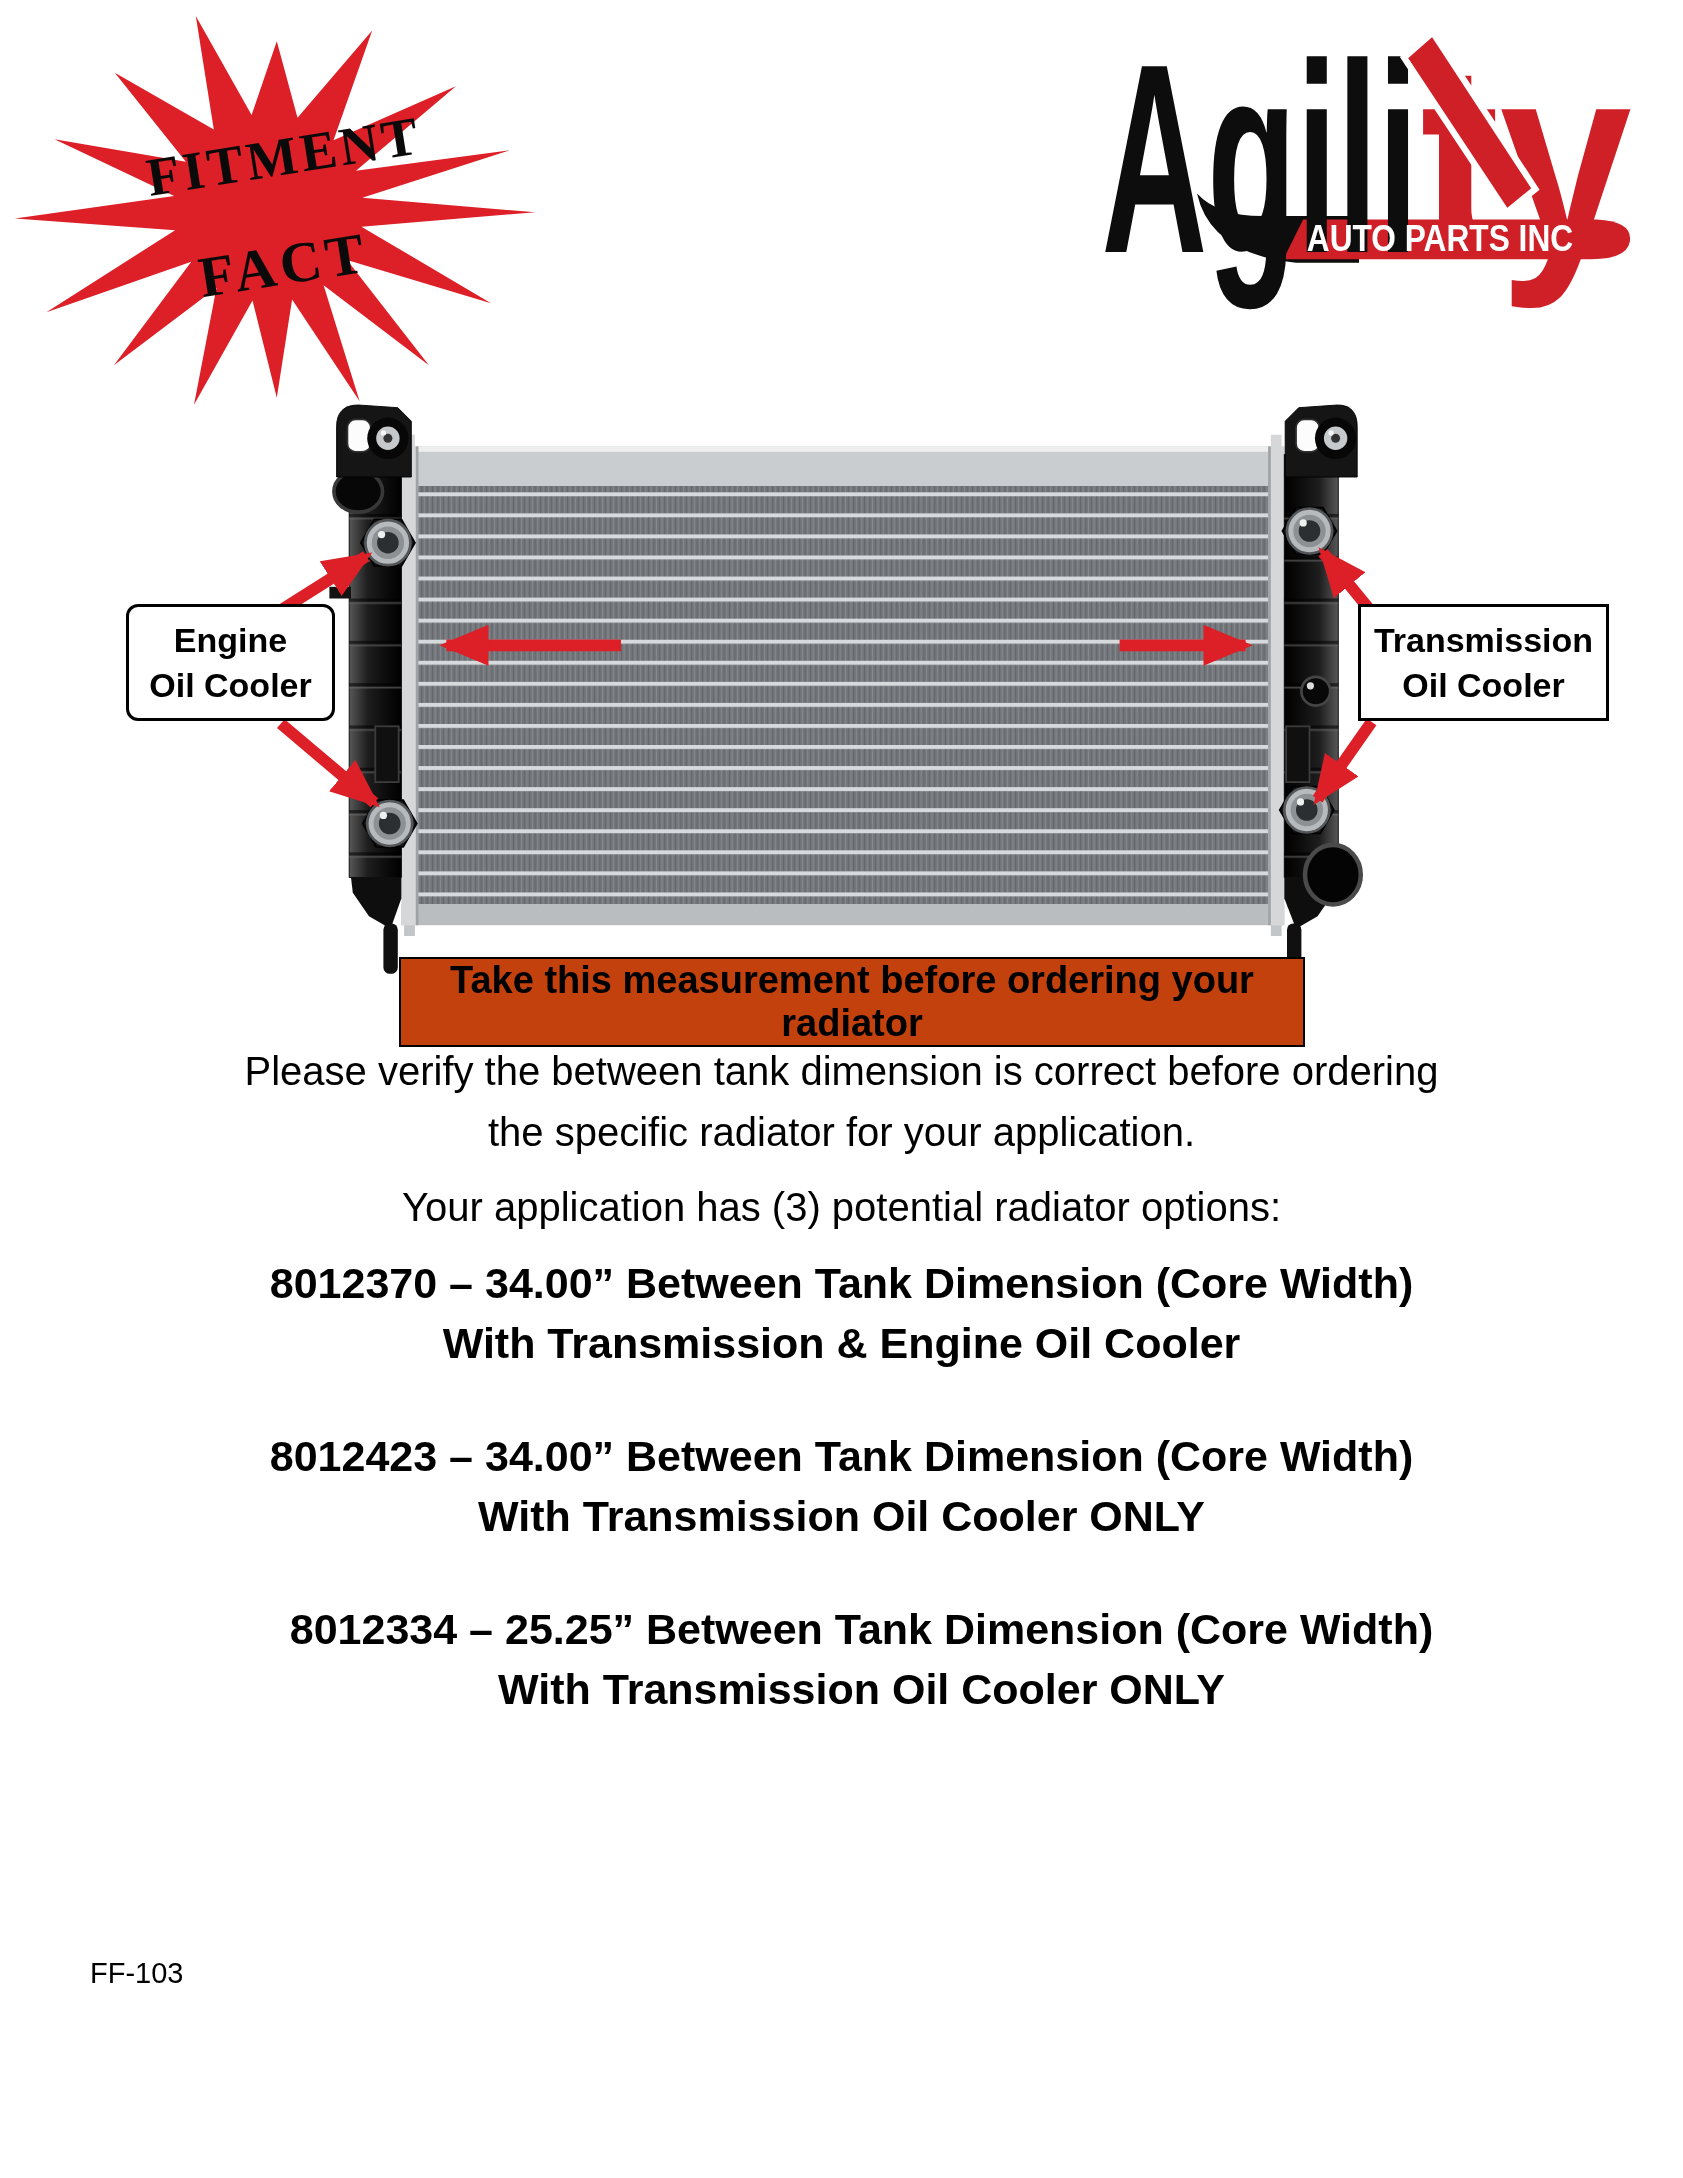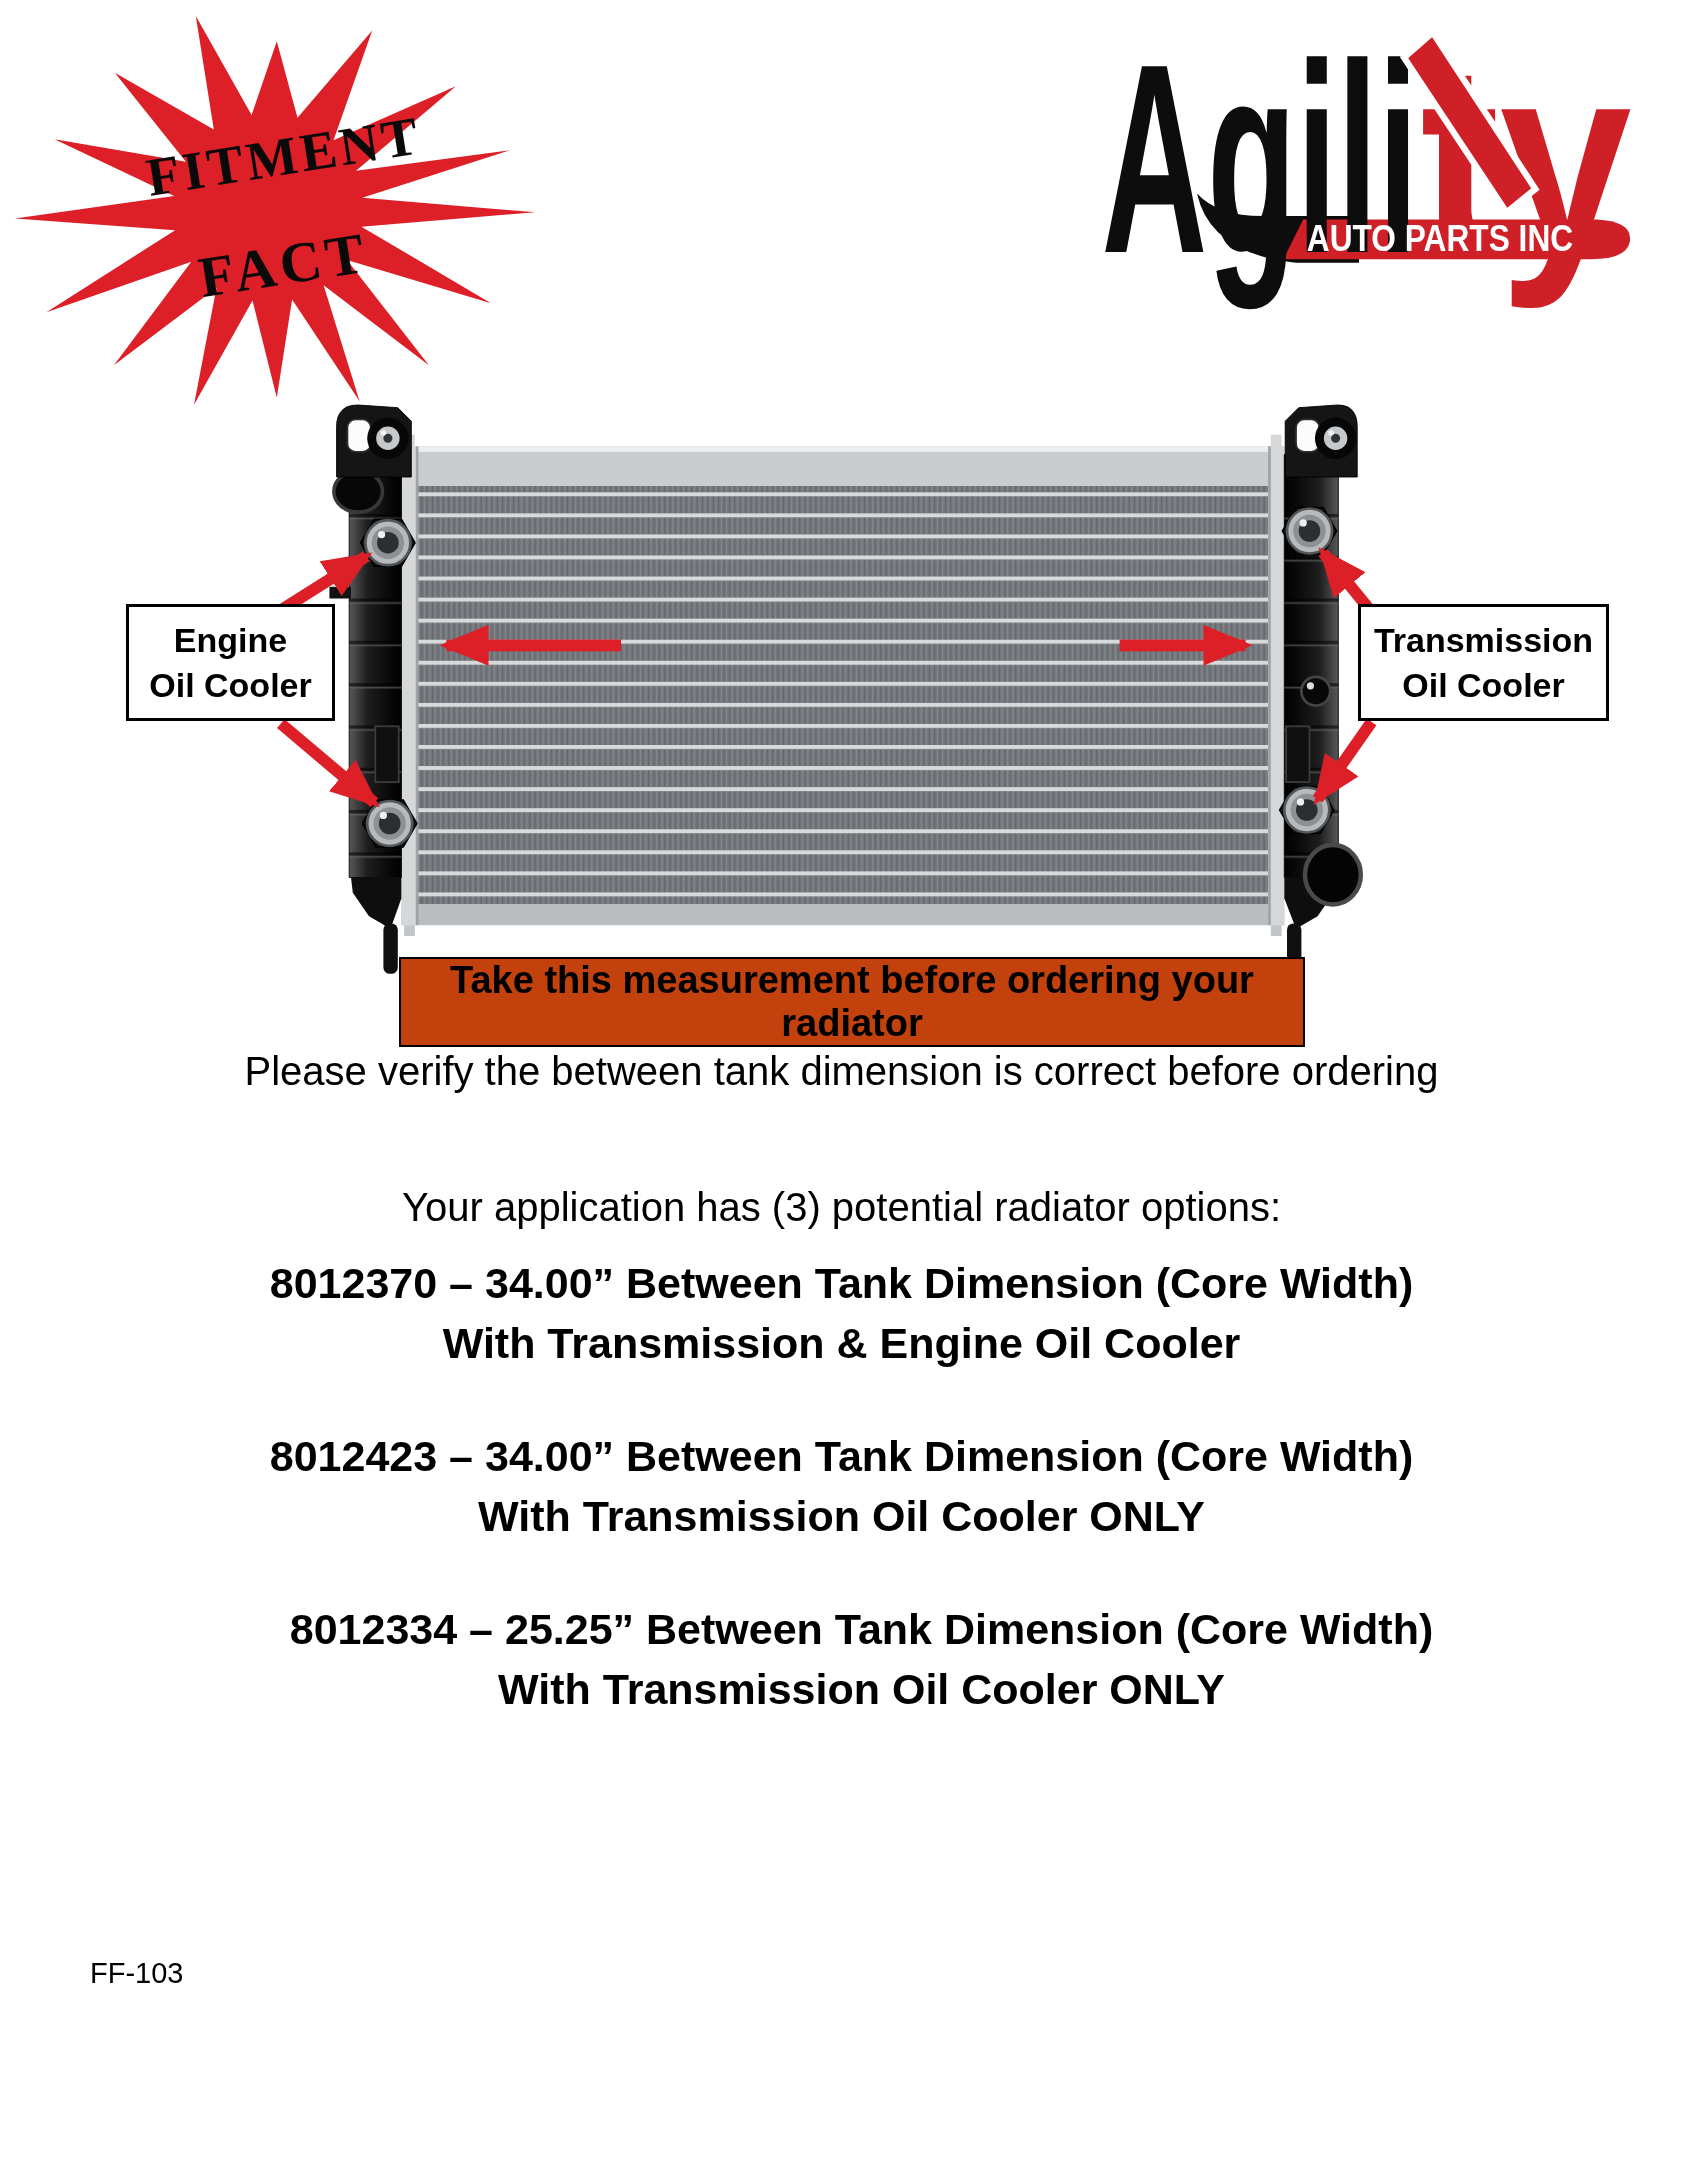--- a/index.html
+++ b/index.html
@@ -146,37 +146,38 @@
     <g stroke="#dd1f27" stroke-width="13">
       <line x1="312" y1="248" x2="407" y2="188" marker-end="url(#ah)"></line>
       <line x1="312" y1="374" x2="416" y2="462" marker-end="url(#ah)"></line>
       <line x1="690" y1="287" x2="496" y2="287" marker-end="url(#ah)"></line>
       <line x1="1244" y1="287" x2="1384" y2="287" marker-end="url(#ah)"></line>
       <line x1="1524" y1="250" x2="1470" y2="184" marker-end="url(#ah)"></line>
       <line x1="1524" y1="372" x2="1464" y2="458" marker-end="url(#ah)"></line>
     </g>
   </svg>
 
-  <div class="label-box small" style="left:126px;top:604px;width:203px;height:111px;">
+  <div class="label-box small" style="left:126px;top:604px;width:203px;height:111px;border-radius:12px;">
     <span>Engine</span>
     <span>Oil Cooler</span>
   </div>
 
 
   <div class="label-box small" style="left:1358px;top:604px;width:245px;height:111px;">
     <span>Transmission</span>
     <span>Oil Cooler</span>
   </div>
 
   <div class="note-box" style="left:399px;top:957px;width:902px;height:86px;">
     <span>Take this measurement before ordering your radiator</span>
   </div>
 
   <div class="body-text" style="top:1041px;">
     <div>Please verify the between tank dimension is correct before ordering</div>
+    <div>the specific radiator for your application.</div>
   </div>
 
   <div class="body-text" style="top:1177px;">
     <div>Your application has (3) potential radiator options:</div>
   </div>
 
   <div class="option" style="top:1253px;">
     <div>8012370 – 34.00” Between Tank Dimension (Core Width)</div>
     <div>With Transmission &amp; Engine Oil Cooler</div>
   </div>

